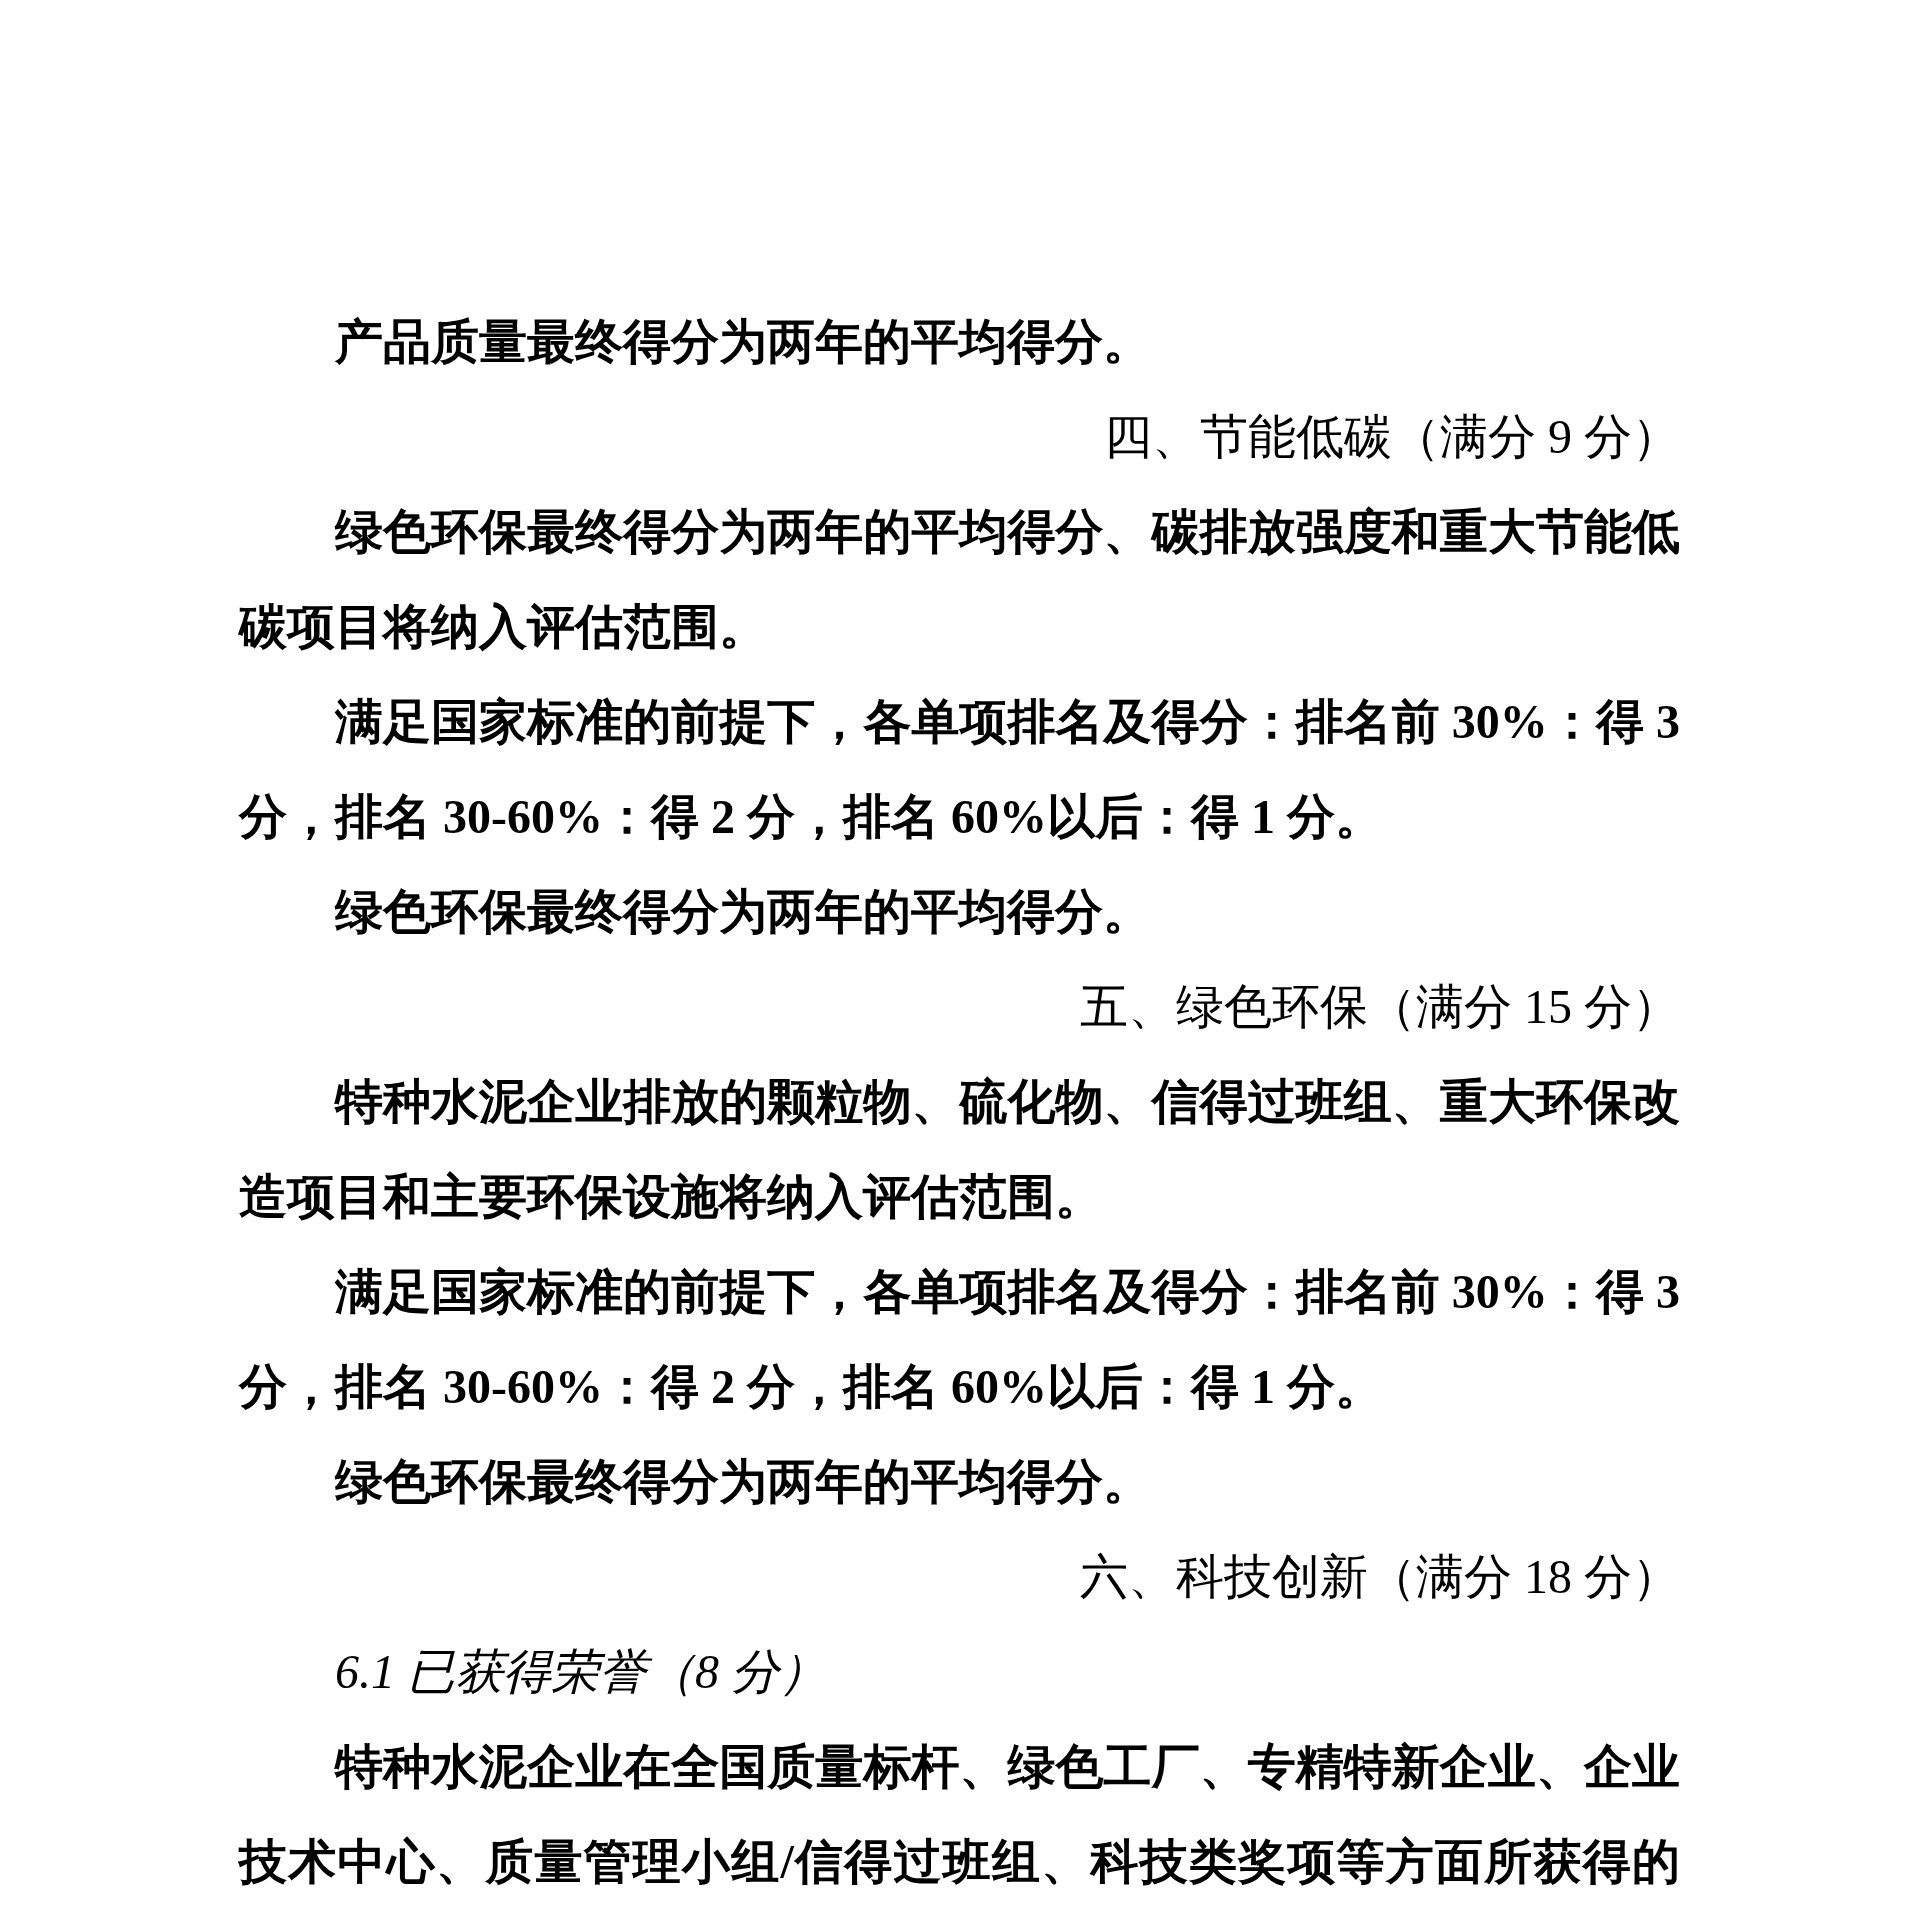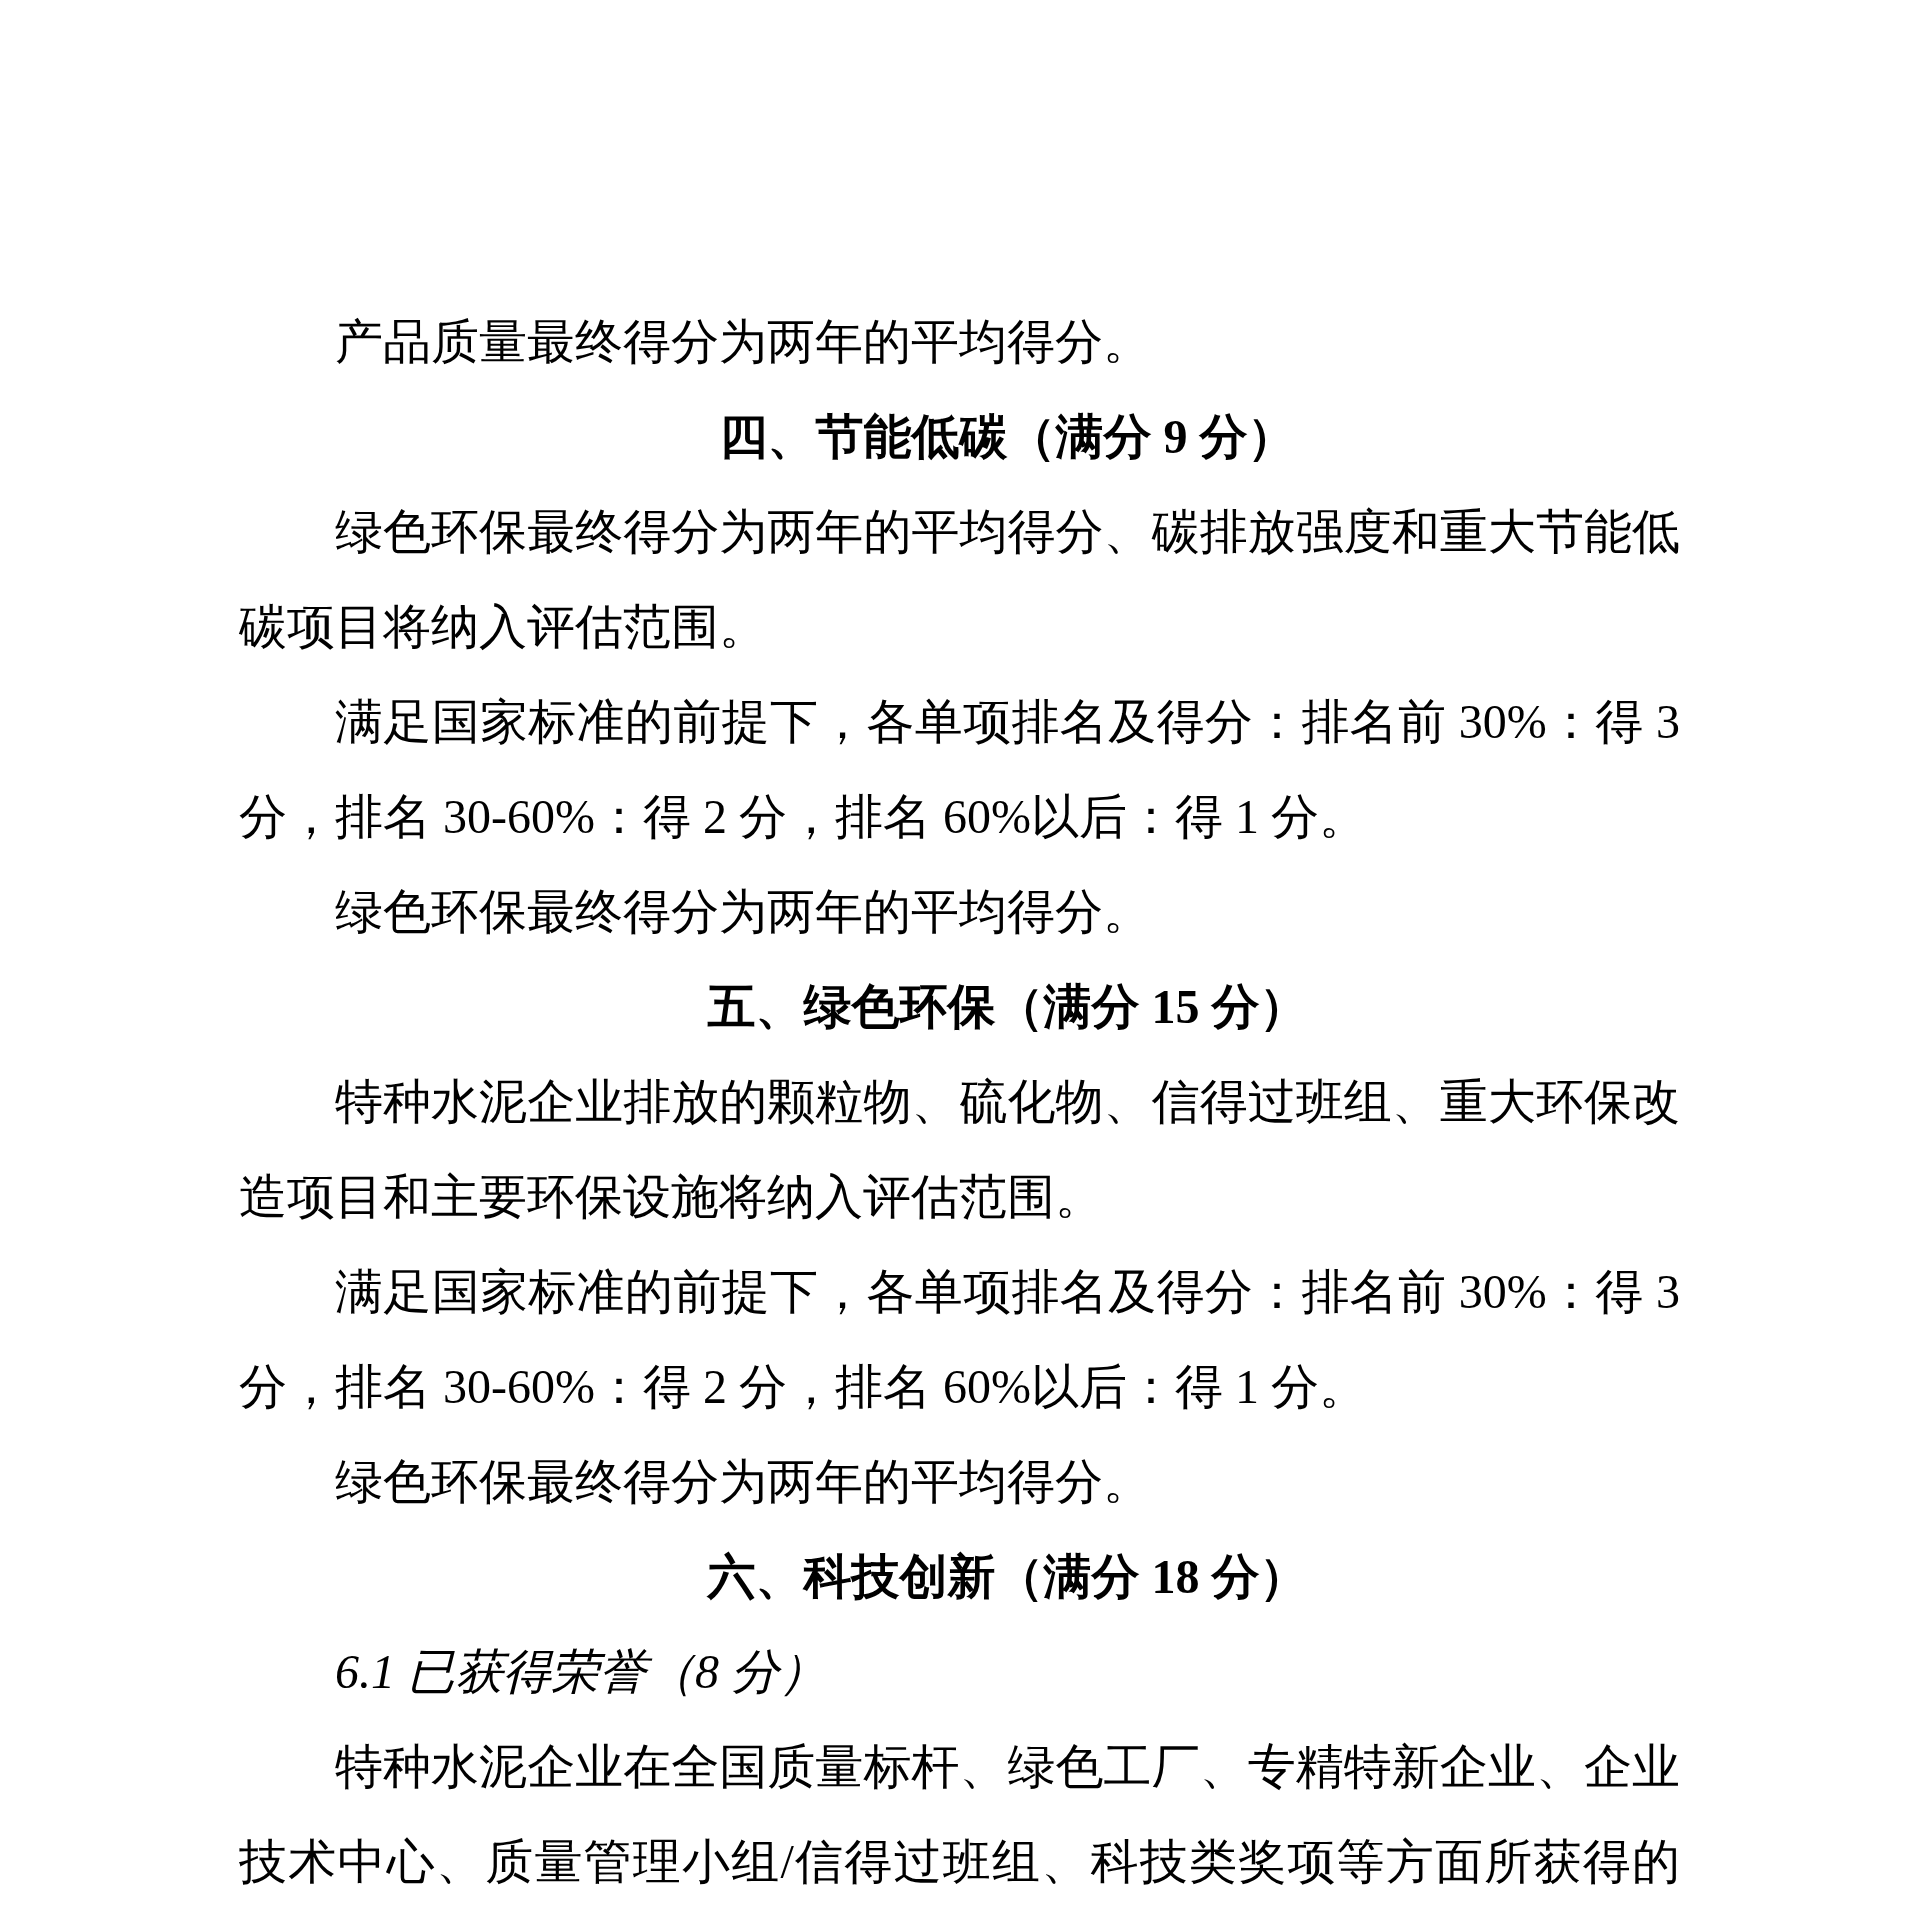--- a/index.html
+++ b/index.html
@@ -26,27 +26,27 @@
       margin: 0;
       padding: 0;
       font-size: 48px;
       line-height: 95px;
       text-indent: 2em;
       letter-spacing: 0;
       word-break: break-all;
       color: #000000;
     }
     .para {
-      font-weight: normal;
+      font-weight: bold;
       text-align: justify;
       text-justify: inter-character;
     }
     .heading {
-      font-weight: bold;
-      text-align: center;
+      font-weight: normal;
+      text-align: right;
     }
     .subheading {
       font-weight: normal;
       text-align: left;
       font-style: italic;
     }
   </style>
 </head>
 <body>
 

